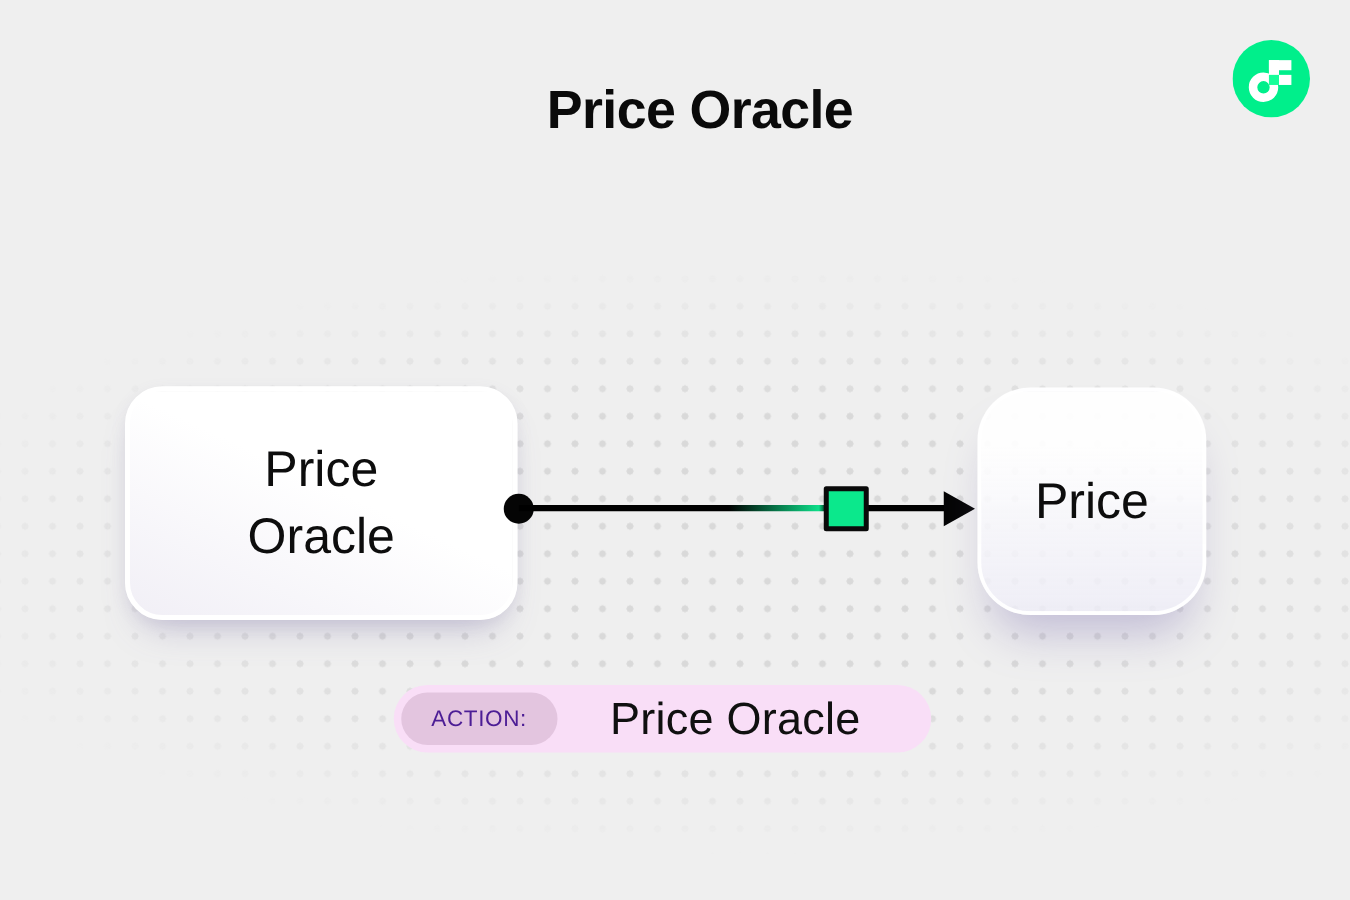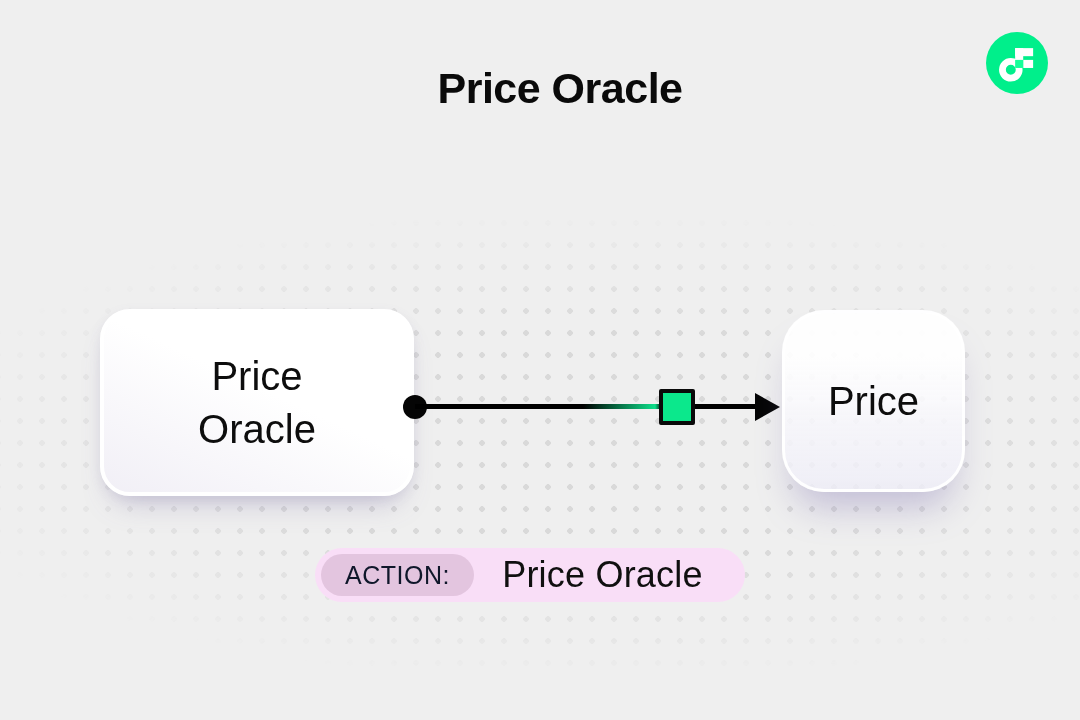--- a/index.html
+++ b/index.html
@@ -87,22 +87,22 @@
     border-radius:27px;
     background:#F9DEF7;
     display:flex;align-items:center;
     padding:0 6px;
   }
   .action-label{
     display:flex;align-items:center;justify-content:center;
     height:42px;padding:0 24px;
     border-radius:21px;
     background:#E3C5DF;
-    font-size:25px;font-weight:500;letter-spacing:.5px;
-    color:#0f172a;
+    font-size:18px;font-weight:500;letter-spacing:.5px;
+    color:#4c1d95;
   }
   .action-value{
     flex:1;text-align:center;
     font-size:36px;font-weight:400;letter-spacing:.2px;
     color:#101010;
     padding-right:8px;
   }
 </style>
 </head>
 <body>

